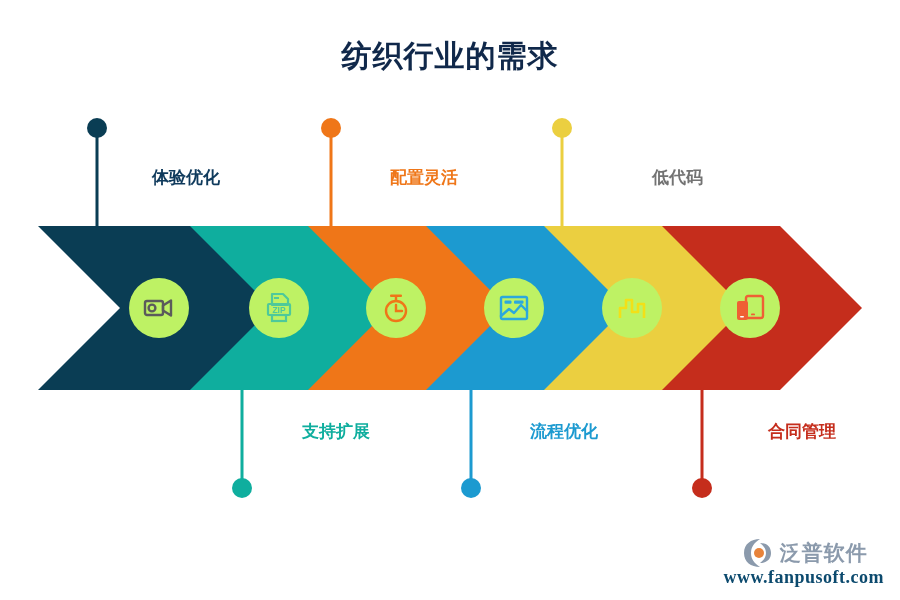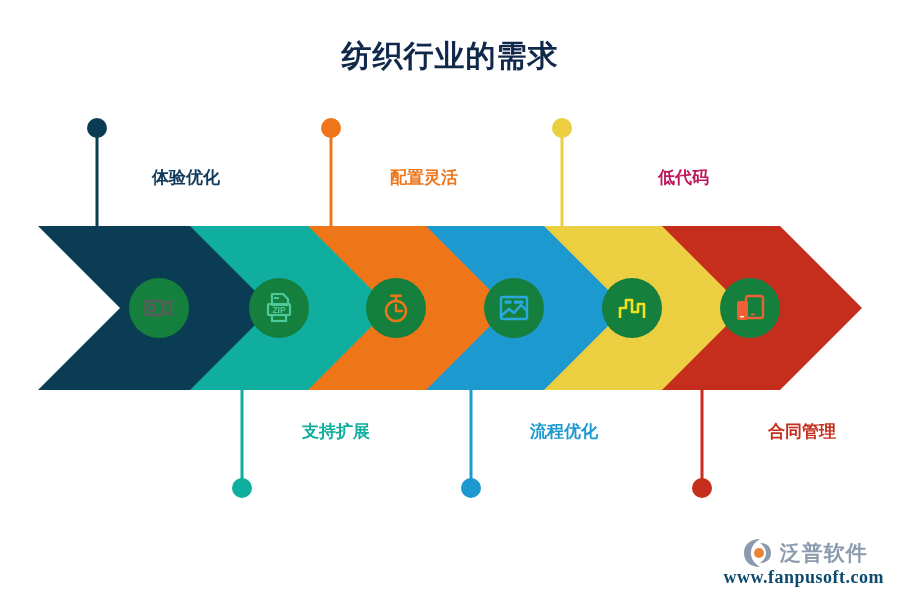--- a/index.html
+++ b/index.html
@@ -21,21 +21,21 @@
   
   #chevron-band {
     position:absolute; left:0; top:226px;
     width:900px; height:164px;
   }
   #chevron-band svg { display:block; }
 
   
   .icon-circle {
     position:absolute; width:60px; height:60px;
-    border-radius:50%; background:#15803d;
+    border-radius:50%; background:#bef264;
     display:flex; align-items:center; justify-content:center;
   }
   .icon-circle svg { display:block; }
 
   
   .connector { position:absolute; }
   .connector .stem {
     position:absolute; left:50%; width:3px;
     transform:translateX(-50%);
   }
@@ -186,21 +186,21 @@
 </div>
 
 <div class="step-label" style="left:152px; top:166px; color:#0f3a5c;">体验优化</div>
 
 <div class="step-label" style="left:302px; top:420px; color:#0fae9e;">支持扩展</div>
 
 <div class="step-label" style="left:390px; top:166px; color:#ef7618;">配置灵活</div>
 
 <div class="step-label" style="left:530px; top:420px; color:#1c9ad0;">流程优化</div>
 
-<div class="step-label" style="left:652px; top:166px; color:#be185d;margin-left:6px;">低代码</div>
+<div class="step-label" style="left:652px; top:166px; color:#737373;">低代码</div>
 
 <div class="step-label" style="left:768px; top:420px; color:#c52d1c;">合同管理</div>
 
 <div id="logo">
   <div id="logo-row">
     <span>
       <svg id="logo-mark" width="36" height="32" viewBox="0 0 36 32">
         <path d="M4 16 C4 7 11 2 20 2 C14 6 11 10 11 16 C11 22 14 26 20 30 C11 30 4 25 4 16 Z" fill="#8b9aac"></path>
         <path d="M20 6 C27 6 31 10 31 16 C31 22 27 26 20 26 C24 23 26 20 26 16 C26 12 24 9 20 6 Z" fill="#8b9aac"></path>
         <circle cx="19" cy="16" r="5" fill="#e8833a"></circle>

